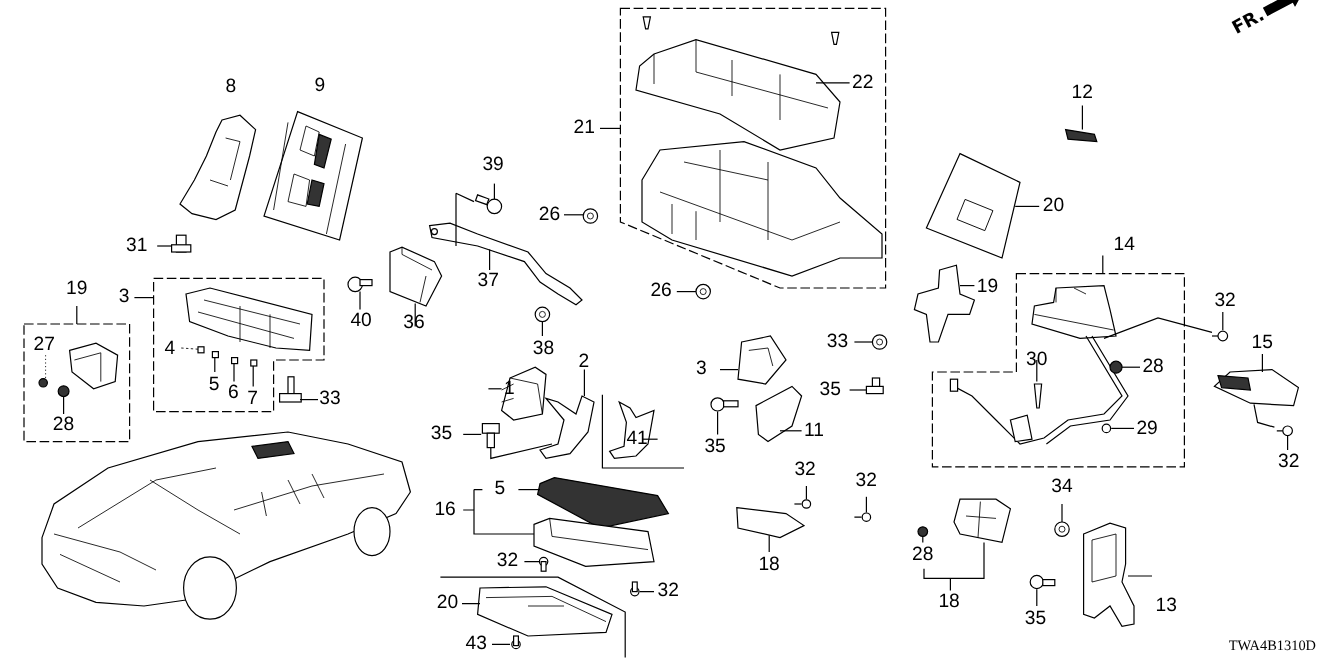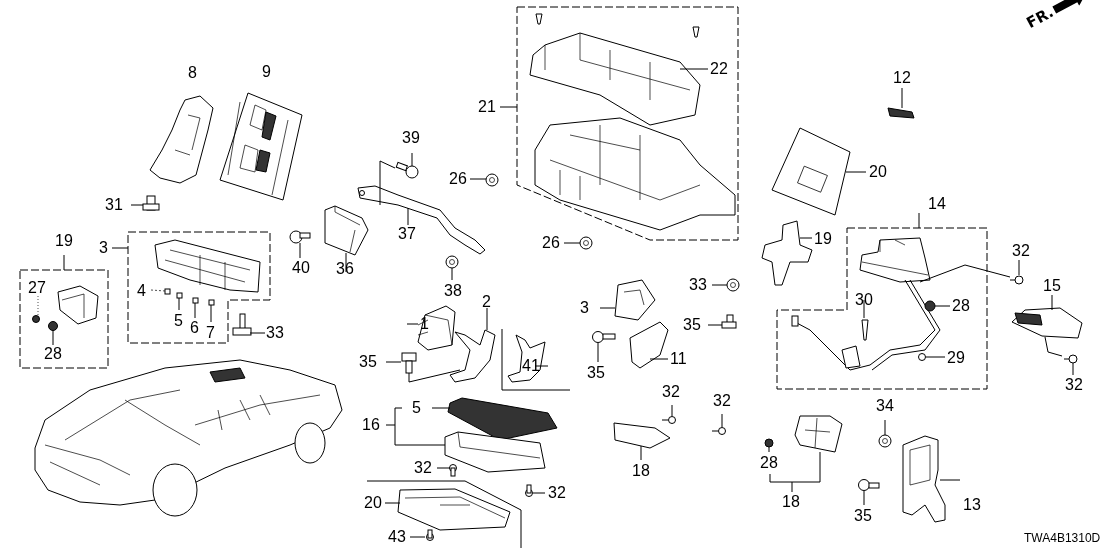--- a/index.html
+++ b/index.html
@@ -6,21 +6,21 @@
   #canvas{position:relative;width:1108px;height:554px;overflow:hidden;background:#fff;font-family:"Liberation Sans",sans-serif;color:#000;}
   .lbl{position:absolute;font-size:16px;line-height:16px;white-space:nowrap;cursor:pointer;}
   svg.draw{position:absolute;left:0;top:0;width:1108px;height:554px;}
   .ln{stroke:#000;stroke-width:1;fill:none;}
   .dash{stroke:#000;stroke-width:1;fill:none;stroke-dasharray:8 3;}
   .part{stroke:#000;stroke-width:1;fill:#fff;}
   .partd{stroke:#000;stroke-width:1;fill:#333;}
   .thin{stroke:#000;stroke-width:.7;fill:none;}
   #fr{position:absolute;left:1032px;top:14px;transform:rotate(-28deg);transform-origin:left bottom;display:flex;align-items:center;}
   #fr-text{font-weight:bold;font-size:15px;font-family:"DejaVu Sans",sans-serif;}
-  #code{position:absolute;left:1024px;top:531px;font-size:12px;font-family:Liberation Sans, sans-serif;}
+  #code{position:absolute;left:1024px;top:531px;font-size:12px;font-family:Liberation Serif, serif;}
 </style>
 </head>
 <body>
 
 <div id="canvas">
 
 <svg class="draw" viewBox="0 0 1108 554">
 
   <g>
     <path class="part" d="M185,100 L200,96 L213,108 L208,130 L200,160 L196,175 L180,183 L160,178 L150,170 L162,150 L172,130 L180,110 Z"></path>

